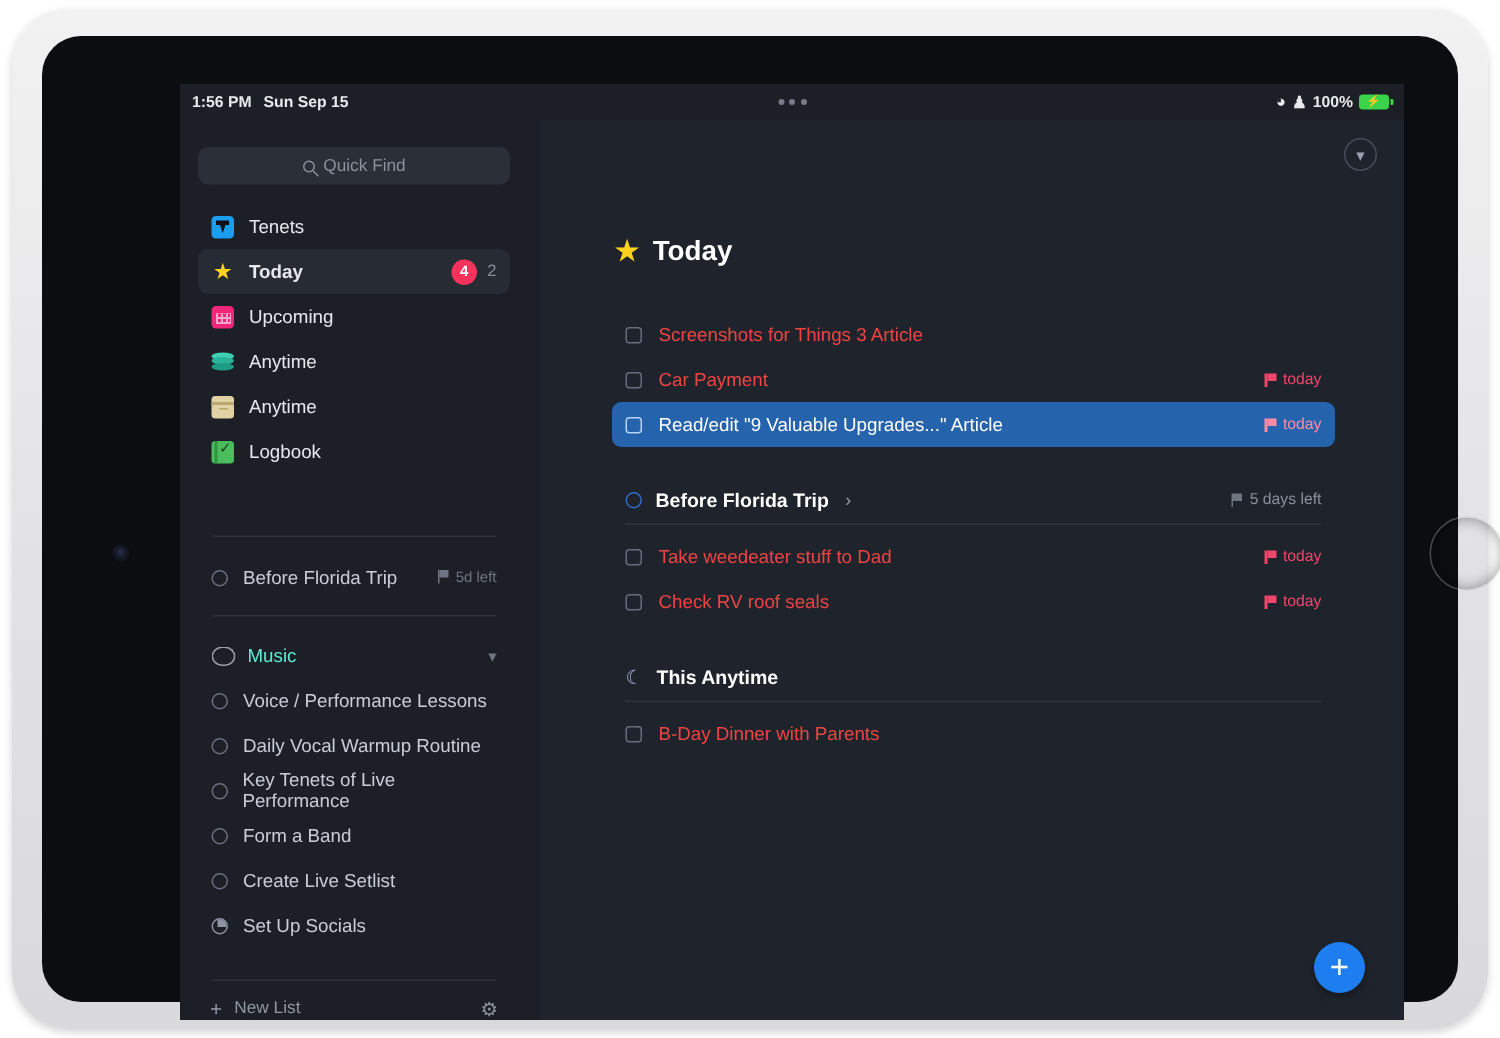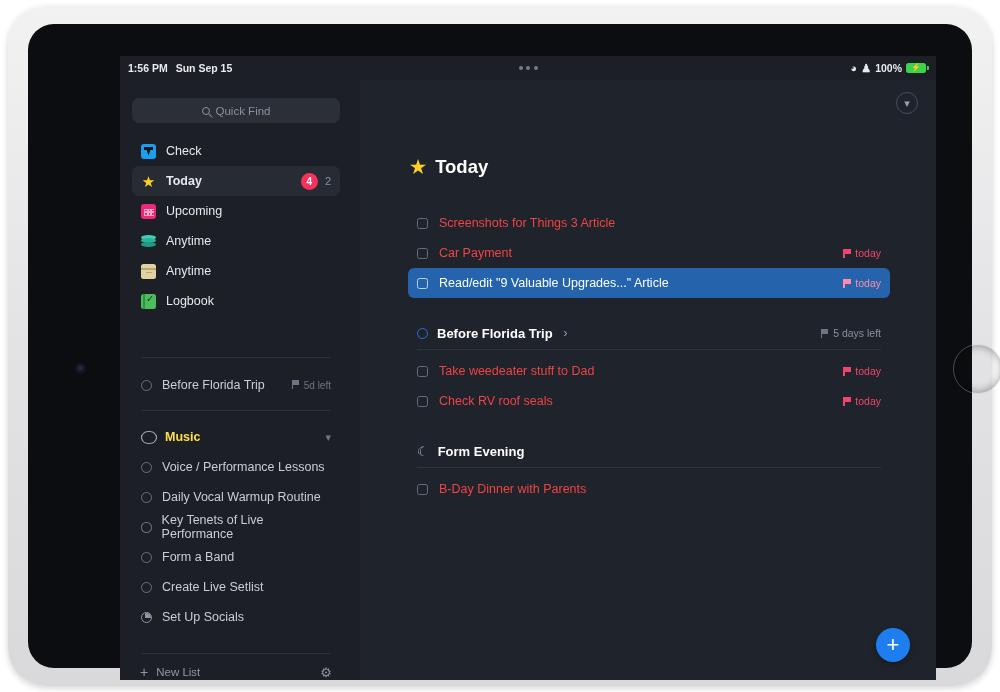--- a/index.html
+++ b/index.html
@@ -157,21 +157,21 @@
   .proj-row{
     height:30px; display:flex; align-items:center; gap:10px;
     padding:0 9px; border-radius:7px;
   }
   .proj-label{ color:#c9cdd6; font-size:12.5px; }
   .proj-meta{ margin-left:auto; color:#6e7482; font-size:10px; display:flex; gap:4px; align-items:flex-start; }
 
   .area-row{
     height:30px; display:flex; align-items:center; gap:10px; padding:0 9px;
   }
-  .area-label{ color:#fde047; font-size:12.5px; font-weight:bold; }
+  .area-label{ color:#5eead4; font-size:12.5px; font-weight:normal; }
   .area-ico{ width:14px; height:14px; position:relative; }
   .area-ico:before{
     content:""; position:absolute; left:0; top:1px; width:14px; height:7px;
     border:1.4px solid #9aa0ae; border-bottom:none; border-radius:7px 7px 0 0;
   }
   .area-ico:after{
     content:""; position:absolute; left:0; top:5px; width:14px; height:8px;
     border:1.4px solid #9aa0ae; border-top:none; border-radius:0 0 7px 7px;
   }
   .chev-down{
@@ -293,21 +293,21 @@
 
         <div id="quick-find">
           <span class="mag"></span>
           <span>Quick Find</span>
         </div>
 
         <div class="nav-list">
 
           <div class="nav-row">
             <span class="nav-ico ico-inbox"></span>
-            <span class="nav-label">Check</span>
+            <span class="nav-label">Tenets</span>
           </div>
 
           <div class="nav-row active">
             <span class="nav-ico ico-star">★</span>
             <span class="nav-label">Today</span>
             <span class="nav-right">
               <span class="badge-count">4</span>
               <span class="badge-plain">2</span>
             </span>
           </div>
@@ -455,21 +455,21 @@
             <span class="todo-text">Check RV roof seals</span>
             <span class="todo-when">
               <span class="flag"></span>
               <span>today</span>
             </span>
           </div>
 
           <div style="height:22px;"></div>
           <div class="group-head">
             <span class="moon">☾</span>
-            <span class="group-title">Form Evening</span>
+            <span class="group-title">This Anytime</span>
           </div>
           <div class="group-rule"></div>
 
           <div class="todo-row">
             <span class="cbox"></span>
             <span class="todo-text">B-Day Dinner with Parents</span>
           </div>
         </div>
 
         <div id="fab">

